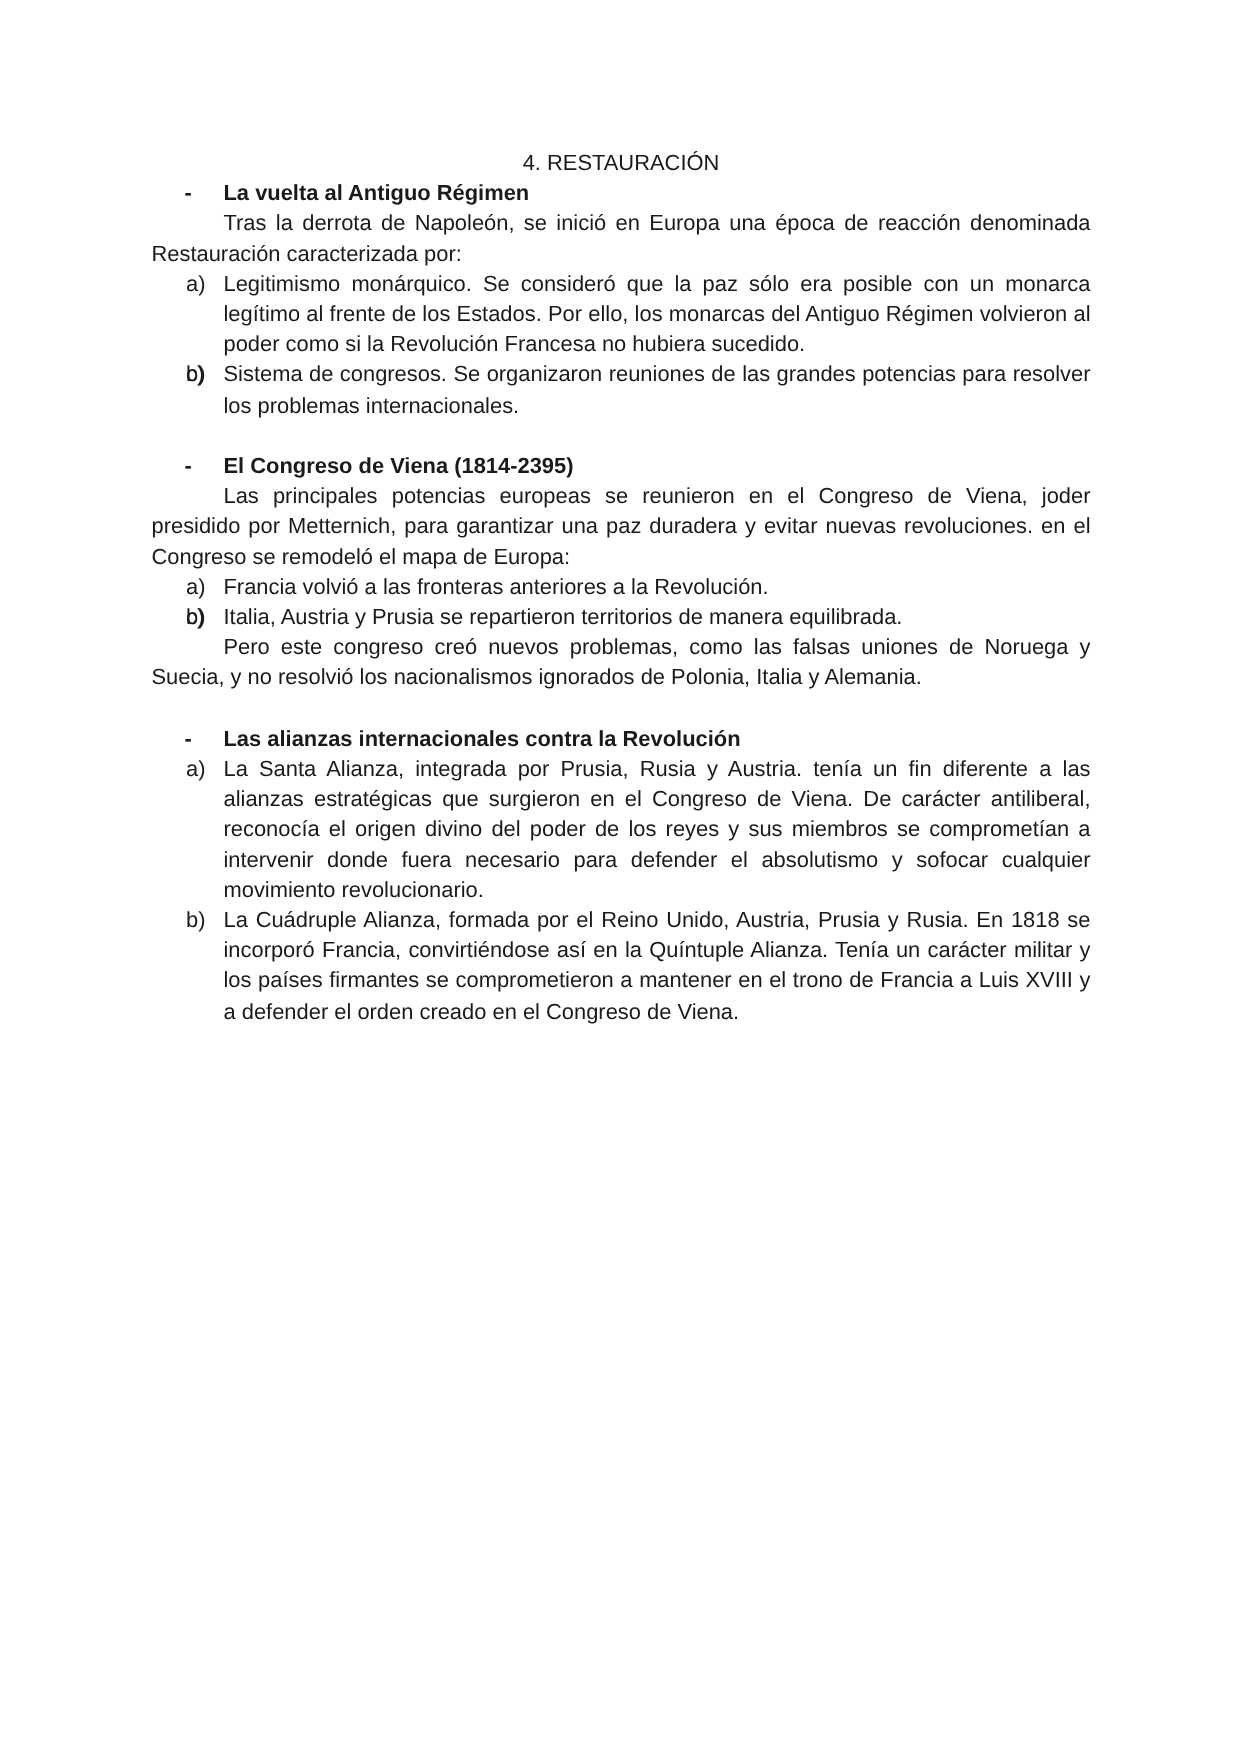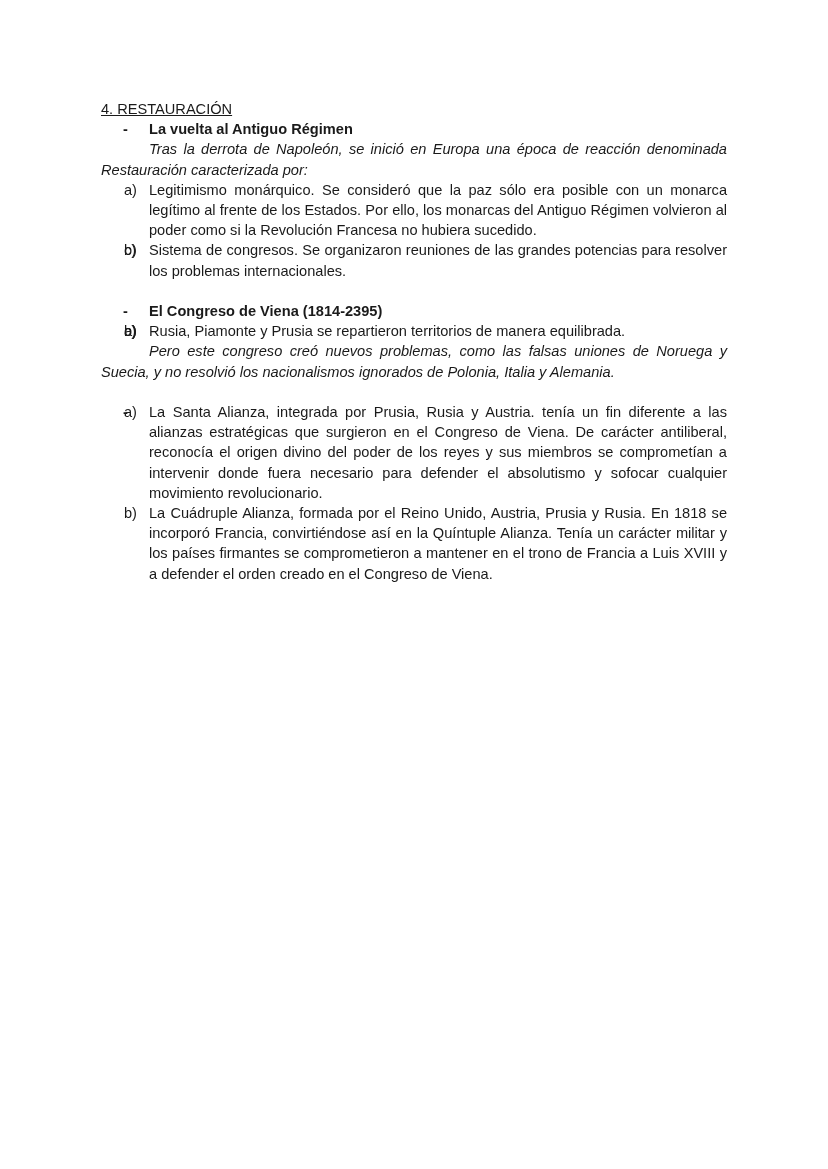--- a/index.html
+++ b/index.html
@@ -2,26 +2,26 @@
 <html><head>
 <meta charset="utf-8">
 <style>
   html, body { margin: 0; padding: 0; background: #ffffff; }
   body { width: 828px; height: 1169px; position: relative; overflow: hidden; }
   .page {
     position: absolute; left: 101px; top: 99px; width: 626px;
     font-family: "Liberation Sans", sans-serif;
     font-size: 14.6px; line-height: 20.2px; color: #1a1a1a;
   }
-  .title { text-decoration: underline; margin: 0; }
+  .title { margin: 0; text-align: center; }
   .section { margin: 0; }
   .section + .section { margin-top: 20.2px; }
   .heading { position: relative; padding-left: 48px; font-weight: bold; margin: 0; }
   .heading .dash { position: absolute; left: 22px; top: 0; font-weight: bold; }
-  .para { text-align: justify; text-indent: 48px; margin: 0; font-style: italic; }
+  .para { text-align: justify; text-indent: 48px; margin: 0; }
   .list { margin: 0; padding: 0; list-style: none; }
   .list li { position: relative; padding-left: 48px; text-align: justify; }
   .list li .marker { position: absolute; left: 23px; top: 0; }
 </style>
 </head>
 <body>
 
 <div class="page">
   <p class="title">4. RESTAURACIÓN</p>
 
@@ -30,28 +30,29 @@
     <p class="para">Tras la derrota de Napoleón,  se inició en Europa una época de reacción denominada Restauración caracterizada por:</p>
     <ul class="list">
       <li><span class="marker">a)</span><span>Legitimismo monárquico.  Se consideró que la paz sólo era posible con un monarca legítimo al frente de los Estados. Por ello, los monarcas del Antiguo Régimen volvieron al poder como si la Revolución Francesa no hubiera sucedido.</span></li>
       <li><span class="marker">b)</span></li>
       <li><span class="marker">c)</span><span>Sistema de congresos. Se organizaron reuniones de las grandes potencias para resolver los problemas internacionales.</span></li>
     </ul>
   </div>
 
   <div class="section">
     <p class="heading"><span class="dash">-</span><span>El Congreso de Viena (1814-2395)</span></p>
+    <p class="para">Las principales potencias europeas se reunieron en el Congreso de Viena,  joder presidido por Metternich, para garantizar una paz duradera y evitar nuevas revoluciones. en el Congreso se remodeló el mapa de Europa:</p>
     <ul class="list">
-      <li><span class="marker">a)</span></li>
+      <li><span class="marker">a)</span><span>Francia volvió a las fronteras anteriores a la Revolución.</span></li>
       <li><span class="marker">b)</span></li>
-      <li><span class="marker">c)</span><span>Rusia, Piamonte y Prusia se repartieron territorios de manera equilibrada.</span></li>
+      <li><span class="marker">c)</span><span>Italia, Austria y Prusia se repartieron territorios de manera equilibrada.</span></li>
     </ul>
     <p class="para"> Pero este congreso creó nuevos problemas, como las falsas uniones de Noruega y Suecia, y no resolvió los nacionalismos ignorados de Polonia, Italia y Alemania.</p>
   </div>
 
   <div class="section">
-    <p class="heading"><span class="dash">-</span></p>
+    <p class="heading"><span class="dash">-</span><span>Las alianzas internacionales contra la Revolución</span></p>
     <ul class="list">
       <li><span class="marker">a)</span><span>La Santa Alianza, integrada por Prusia, Rusia y Austria. tenía un fin diferente a las alianzas estratégicas que surgieron en el Congreso de Viena. De carácter antiliberal, reconocía el origen divino del poder de los reyes y sus miembros se comprometían a intervenir donde fuera necesario para defender el absolutismo y sofocar cualquier movimiento revolucionario.</span></li>
       <li><span class="marker">b)</span><span> La Cuádruple Alianza, formada por el Reino Unido,  Austria, Prusia y Rusia.  En 1818 se incorporó Francia, convirtiéndose así en la Quíntuple Alianza. Tenía un carácter militar y los países firmantes se comprometieron a mantener en el trono de Francia a Luis XVIII y a defender el orden creado en el Congreso de Viena.</span></li>
     </ul>
   </div>
 </div>
 
 </body></html>

